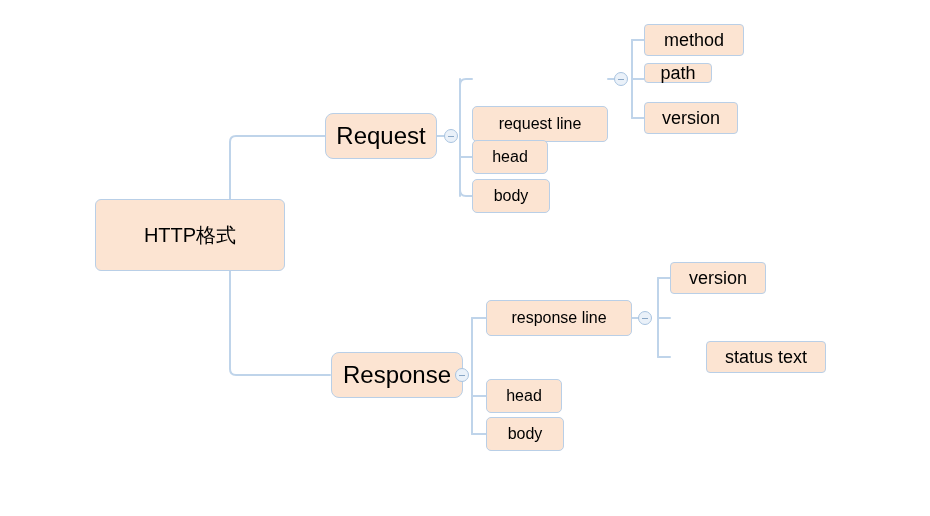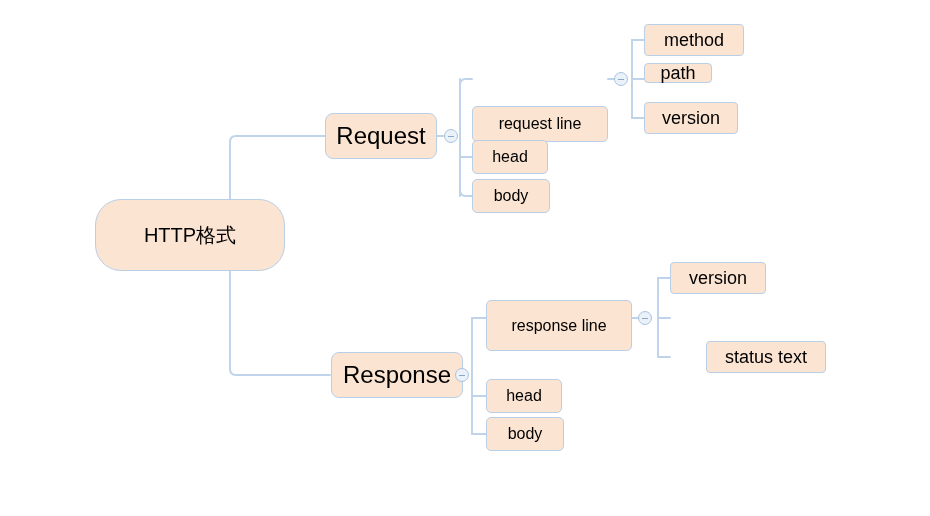--- a/index.html
+++ b/index.html
@@ -31,21 +31,21 @@
     background: #fce4d2;
     border: 1px solid #b9cfe7;
     display: flex;
     align-items: center;
     justify-content: center;
     color: #000000;
     white-space: nowrap;
     line-height: 1;
   }
   .node-root {
-    border-radius: 26px;
+    border-radius: 6px;
     font-size: 20px;
   }
   .node-l2 {
     border-radius: 8px;
     font-size: 24px;
   }
   .node-l3 {
     border-radius: 5px;
     font-size: 16px;
   }
@@ -113,21 +113,21 @@
   <div class="node node-l2" style="left:325px; top:113px; width:112px; height:46px;">Request</div>
 
   <div class="node node-l2" style="left:331px; top:352px; width:132px; height:46px;">Response</div>
 
   <div class="node node-l3" style="left:472px; top:61px; width:136px; height:36px;margin-top:45px;">request line</div>
 
   <div class="node node-l3" style="left:472px; top:140px; width:76px; height:34px;">head</div>
 
   <div class="node node-l3" style="left:472px; top:179px; width:78px; height:34px;">body</div>
 
-  <div class="node node-l3" style="left:486px; top:300px; width:146px; height:51px;">response line</div>
+  <div class="node node-l3" style="left:486px; top:300px; width:146px; height:36px;">response line</div>
 
   <div class="node node-l3" style="left:486px; top:379px; width:76px; height:34px;">head</div>
 
   <div class="node node-l3" style="left:486px; top:417px; width:78px; height:34px;">body</div>
 
   <div class="node node-l4" style="left:644px; top:24px; width:100px; height:32px;">method</div>
 
   <div class="node node-l4" style="left:644px; top:63px; width:68px; height:20px;">path</div>
 
   <div class="node node-l4" style="left:644px; top:102px; width:94px; height:32px;">version</div>

